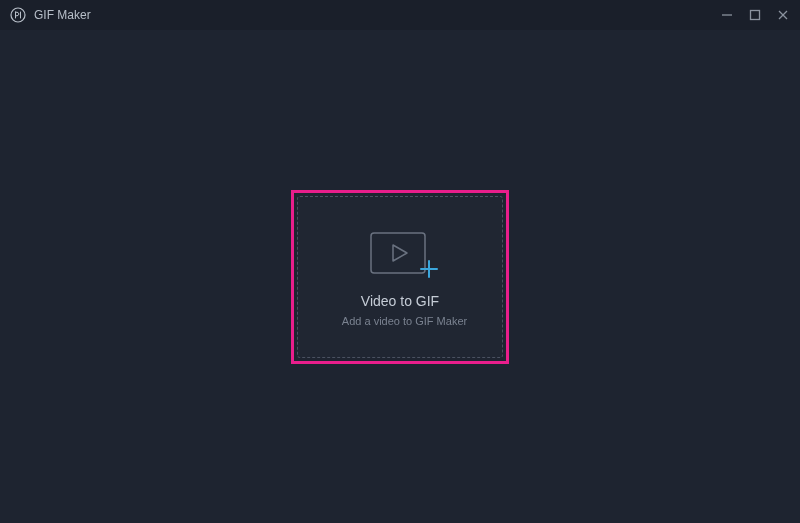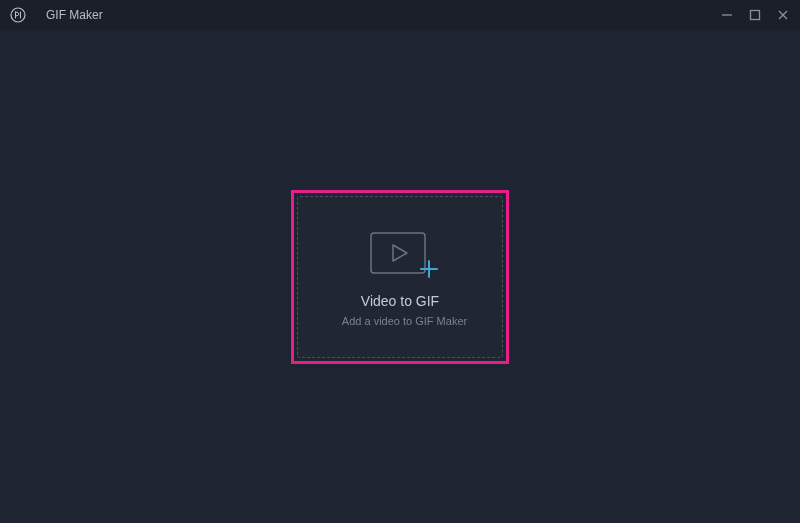--- a/index.html
+++ b/index.html
@@ -20,21 +20,21 @@
       height: 30px;
       background: #1a1f2a;
       display: flex;
       align-items: center;
       padding: 0 10px;
       justify-content: space-between;
     }
     .titlebar-left {
       display: flex;
       align-items: center;
-      gap: 20px;
+      gap: 8px;
       text-align: center;
     }
     .app-icon {
       width: 16px;
       height: 16px;
       display: flex;
       align-items: center;
       justify-content: center;
     }
     .app-title {

